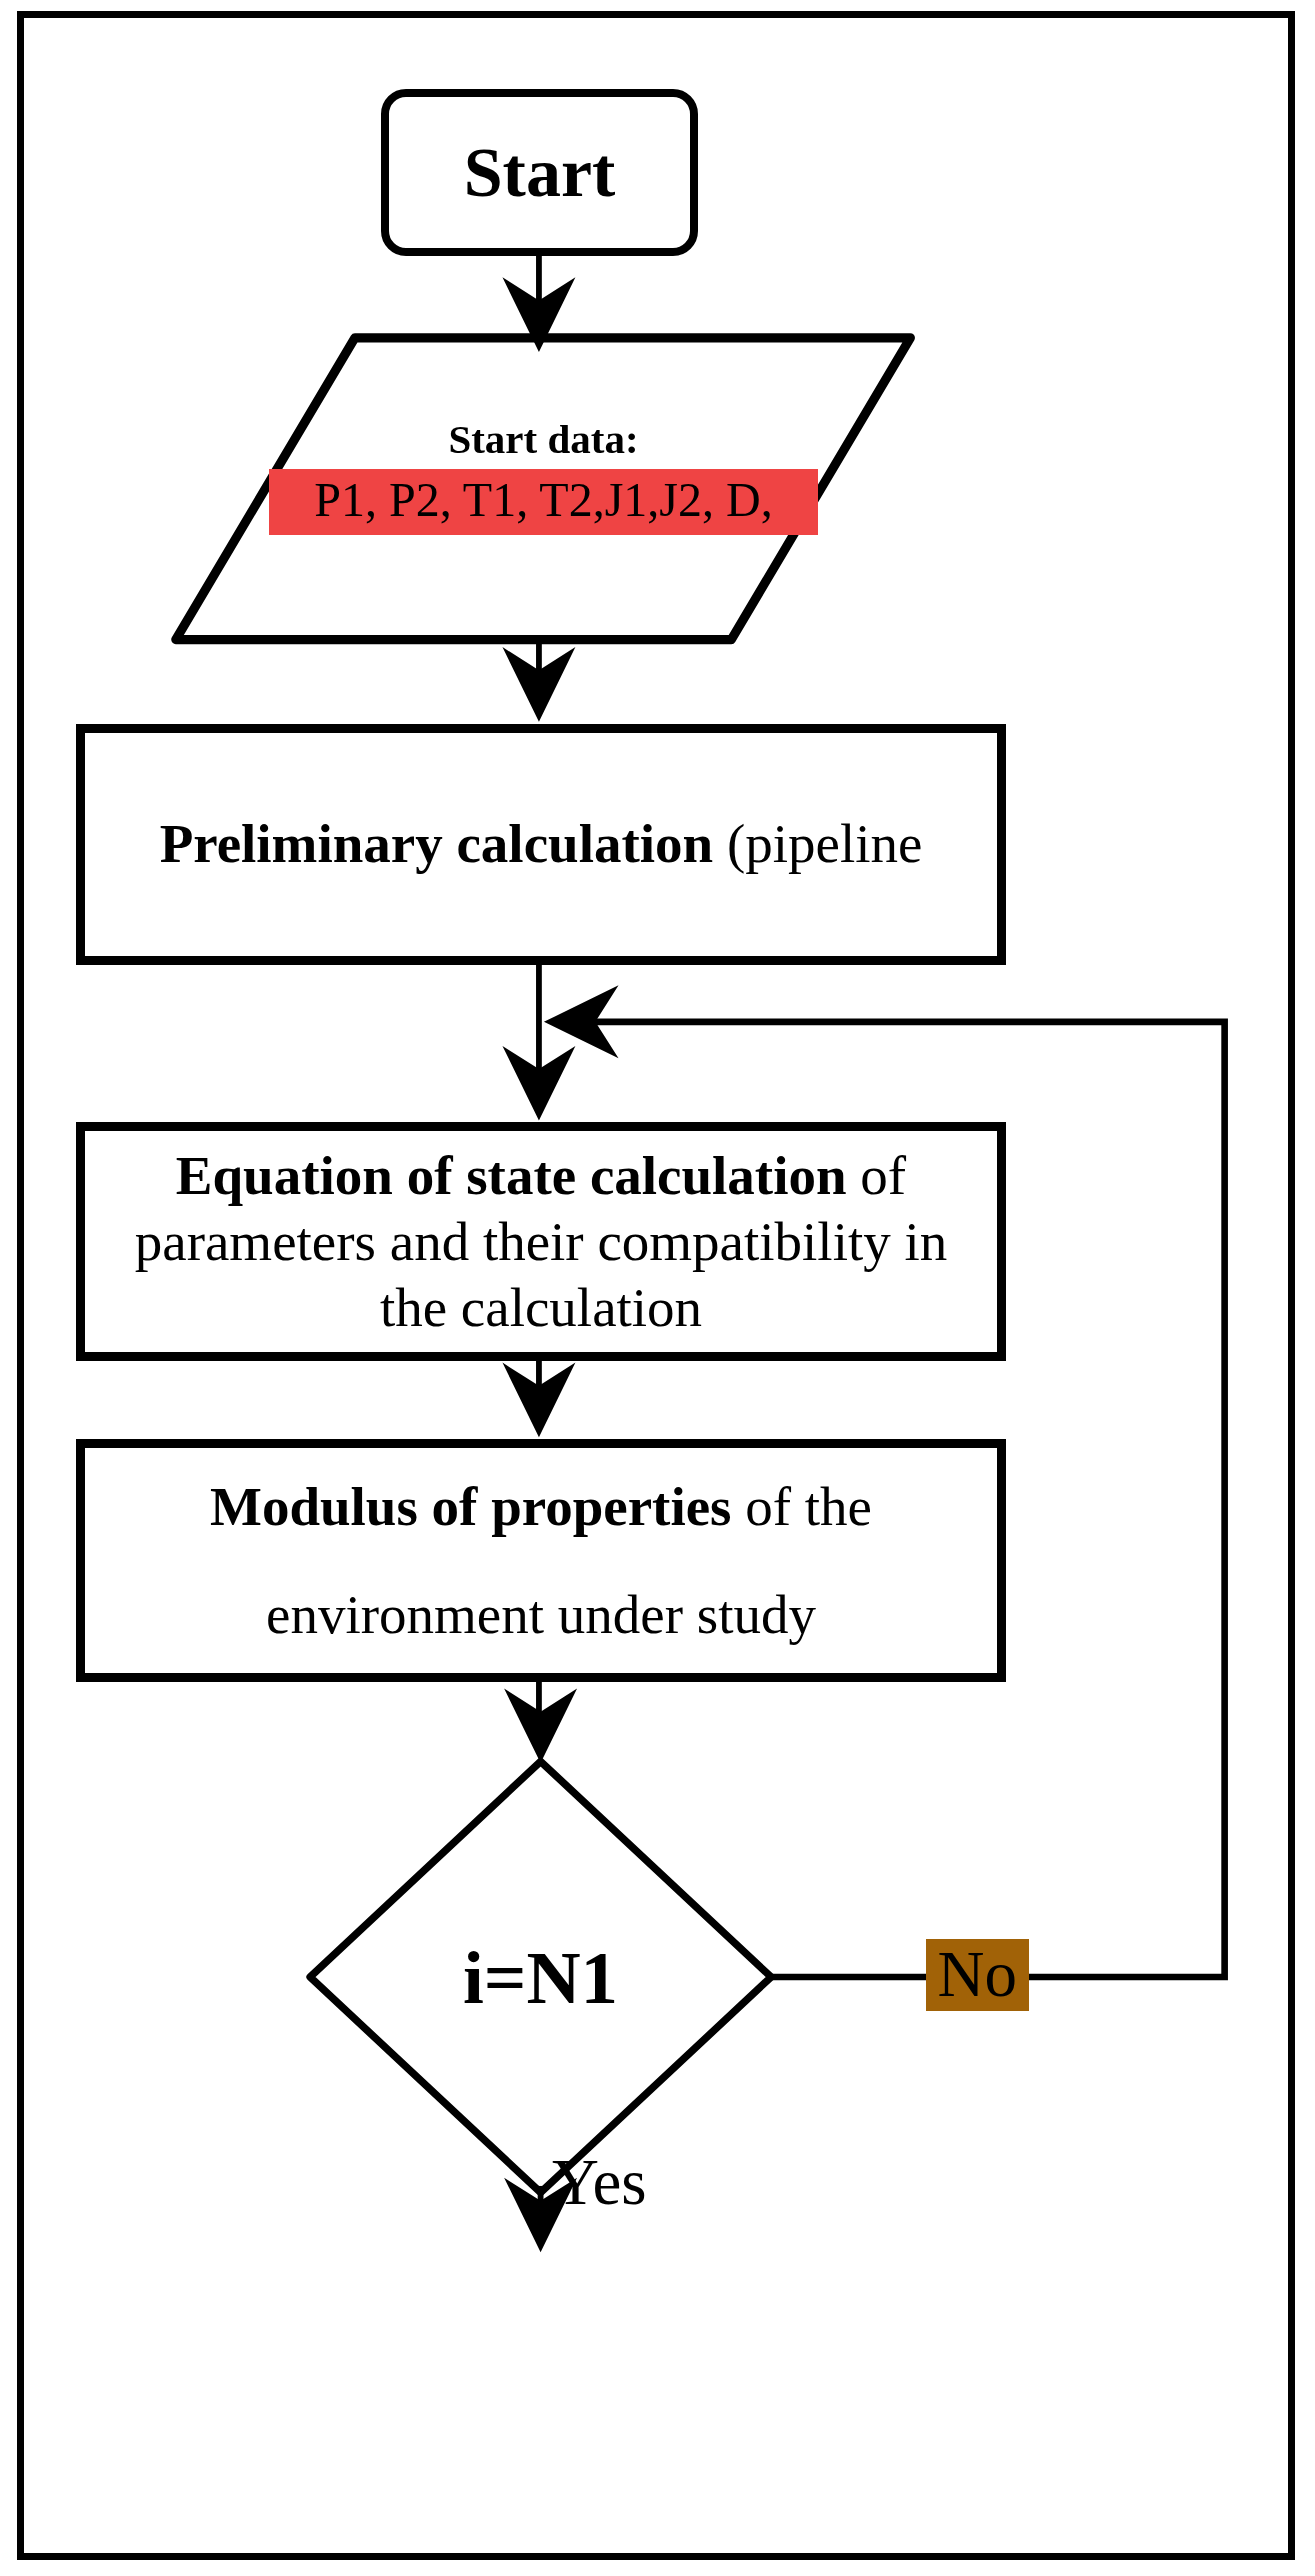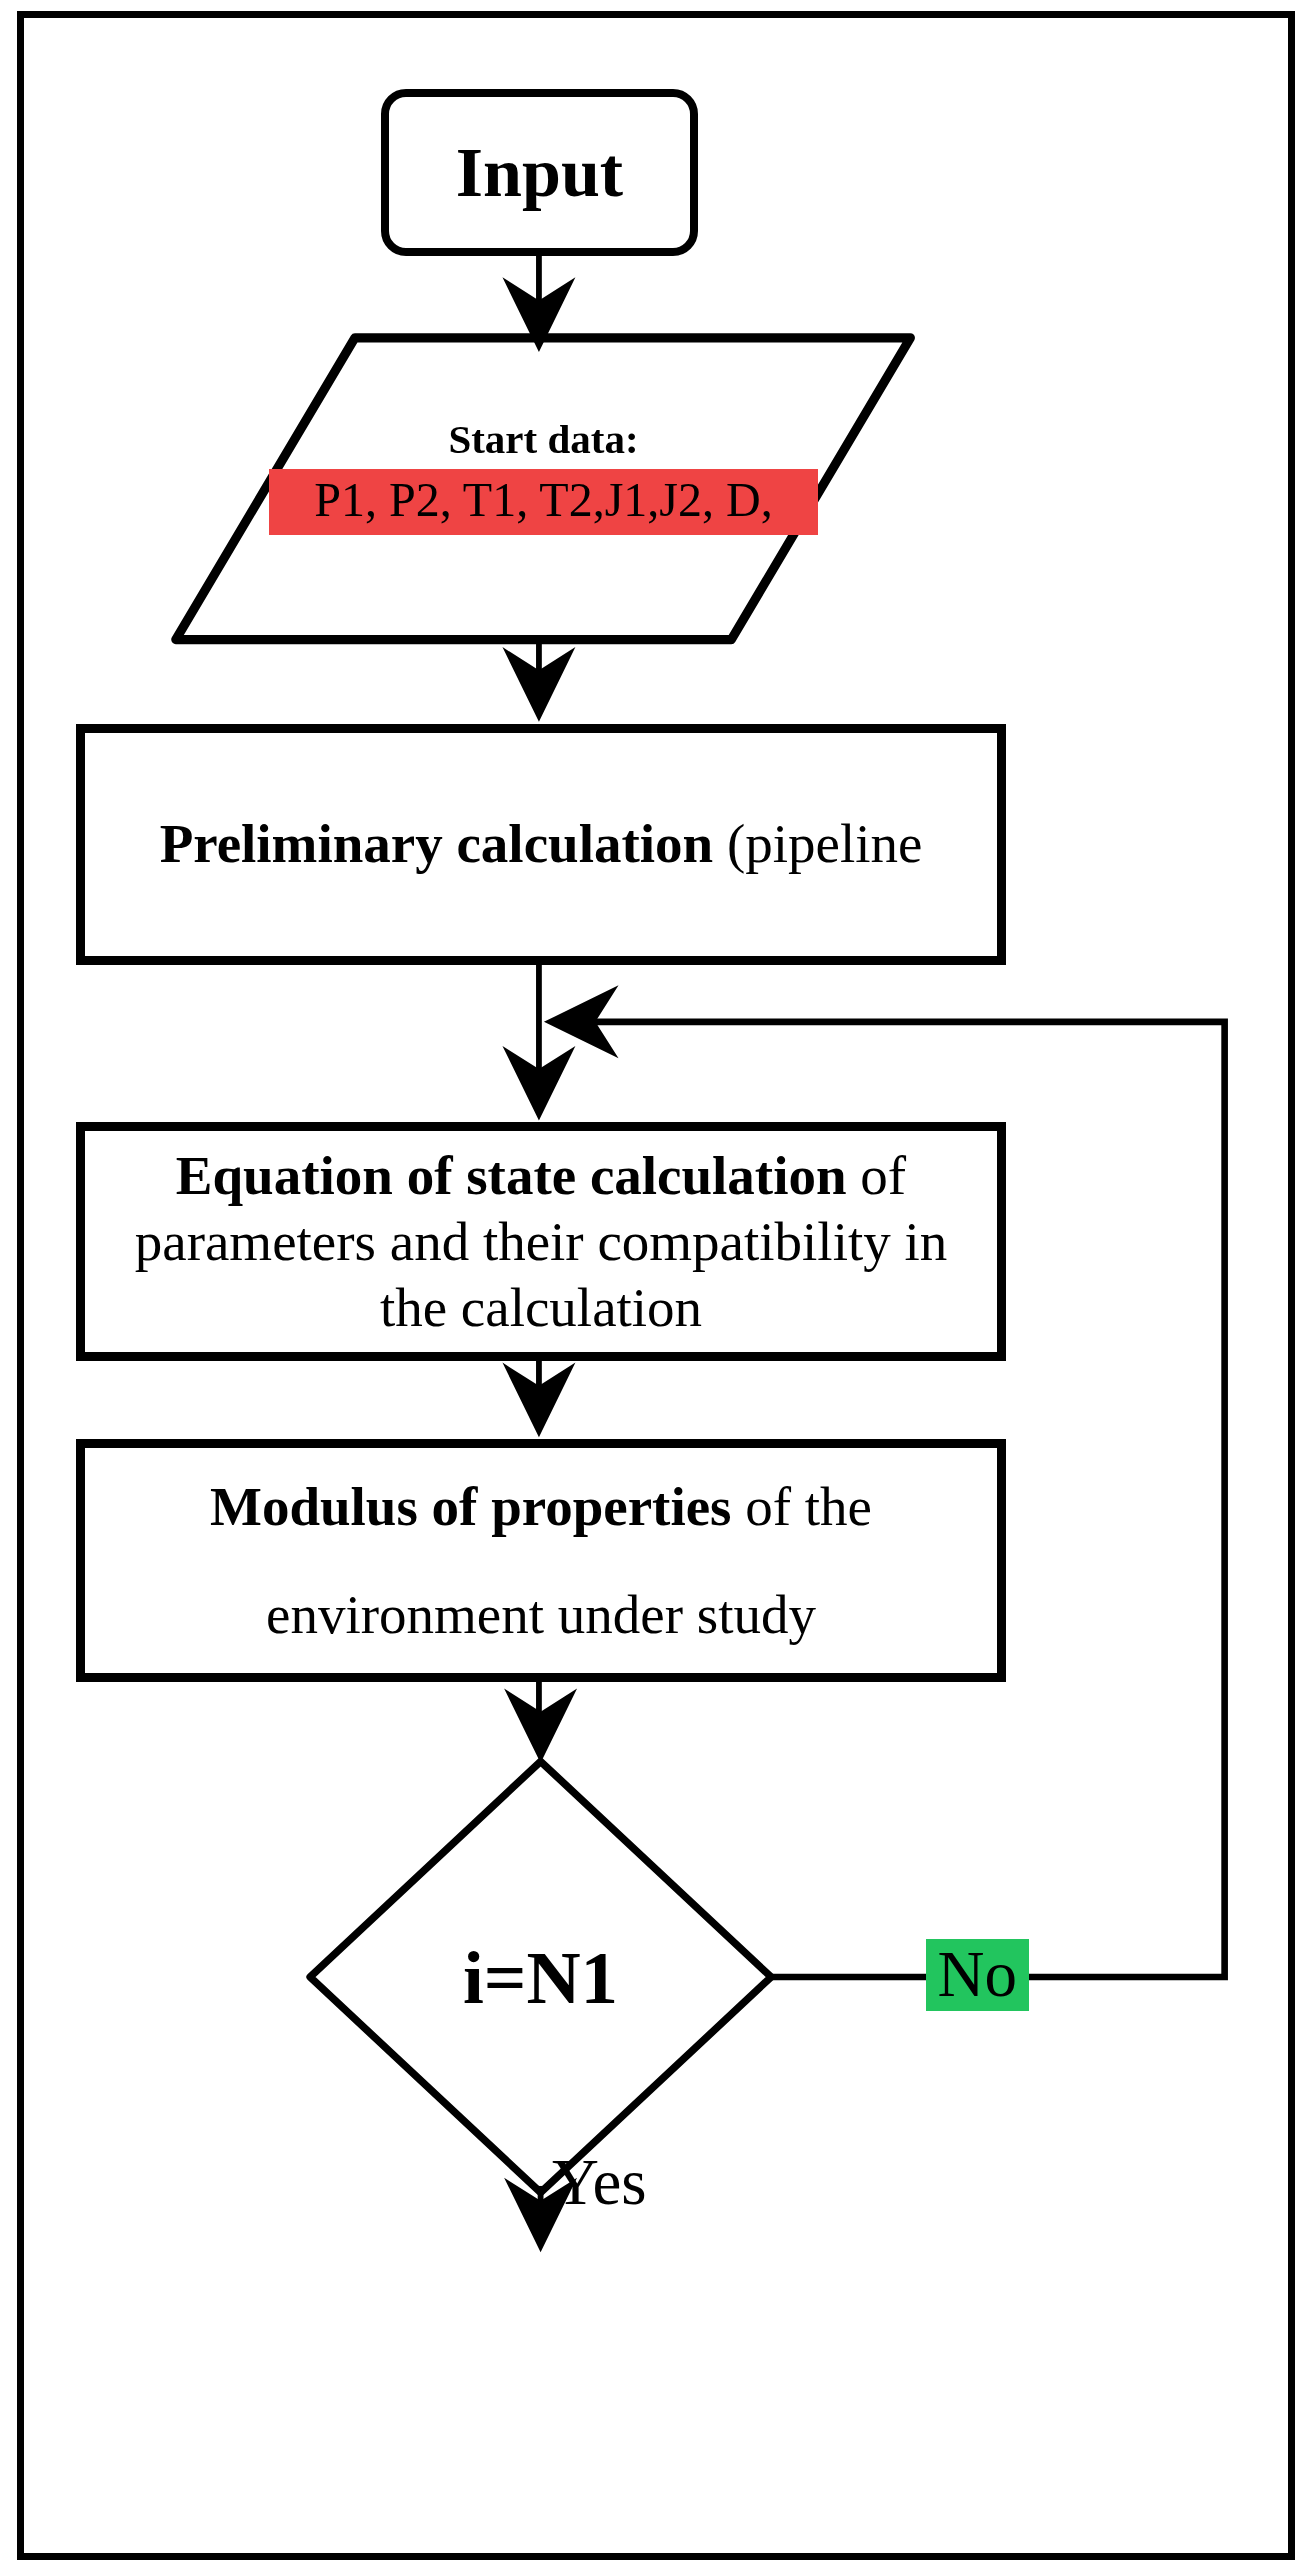--- a/index.html
+++ b/index.html
@@ -36,31 +36,31 @@
   .para-text{left:249px;top:417px;width:589px;text-align:center;}
   .para-heading{font-size:41px;font-weight:bold;line-height:1.1;}
   .para-data{
     margin:6.6px auto 0;width:549px;background:#ef4444;
     font-size:48px;line-height:1.24;padding:1.7px 0 5px 0;
   }
   .decision-label{left:310px;top:1940px;width:461px;text-align:center;
     font-size:75px;font-weight:bold;line-height:1;}
   .yes-label{left:552px;top:2150px;font-size:65px;line-height:1;}
   .no-label{left:926px;top:1939px;font-size:65px;line-height:1.1;
-    background:#22c55e;padding:0 11.6px;}
+    background:#a16207;padding:0 11.6px;}
 </style>
 </head>
 <body>
 
 <div class="canvas">
 
   <div class="frame"></div>
 
   <div class="node start">
-    <span>Input</span>
+    <span>Start</span>
   </div>
 
   <div class="node box box1">
     <span class="line"><span class="bold">Preliminary calculation</span><span> (pipeline</span></span>
   </div>
 
   <div class="node box box3">
     <span class="line"><span class="bold">Modulus of properties</span><span> of the</span></span>
     <span class="line">environment under study</span>
   </div>

